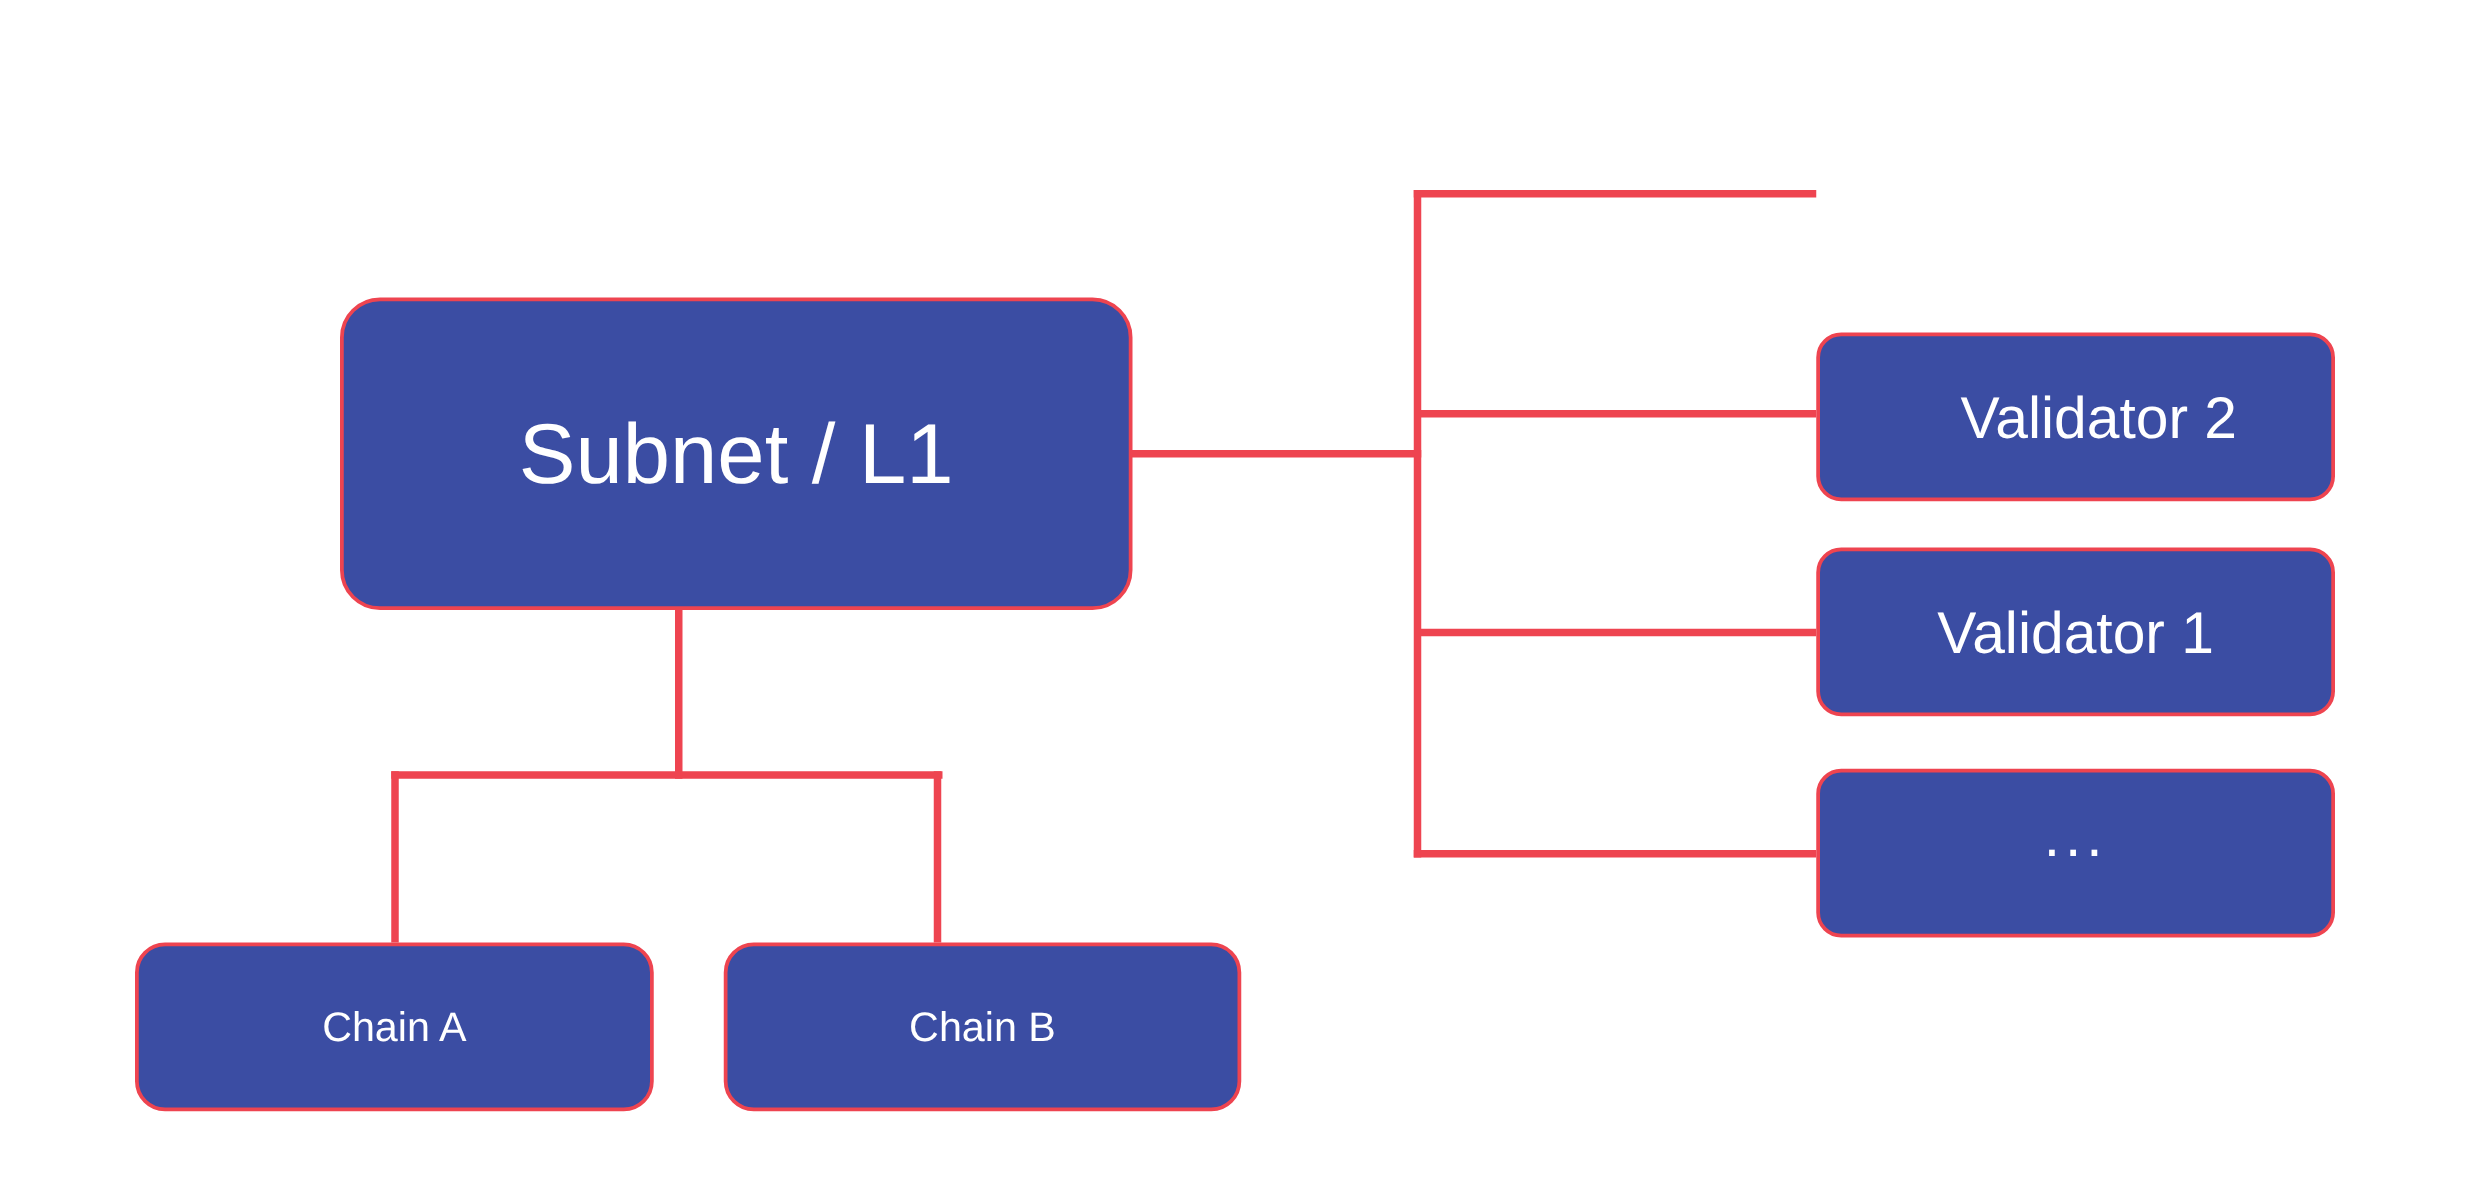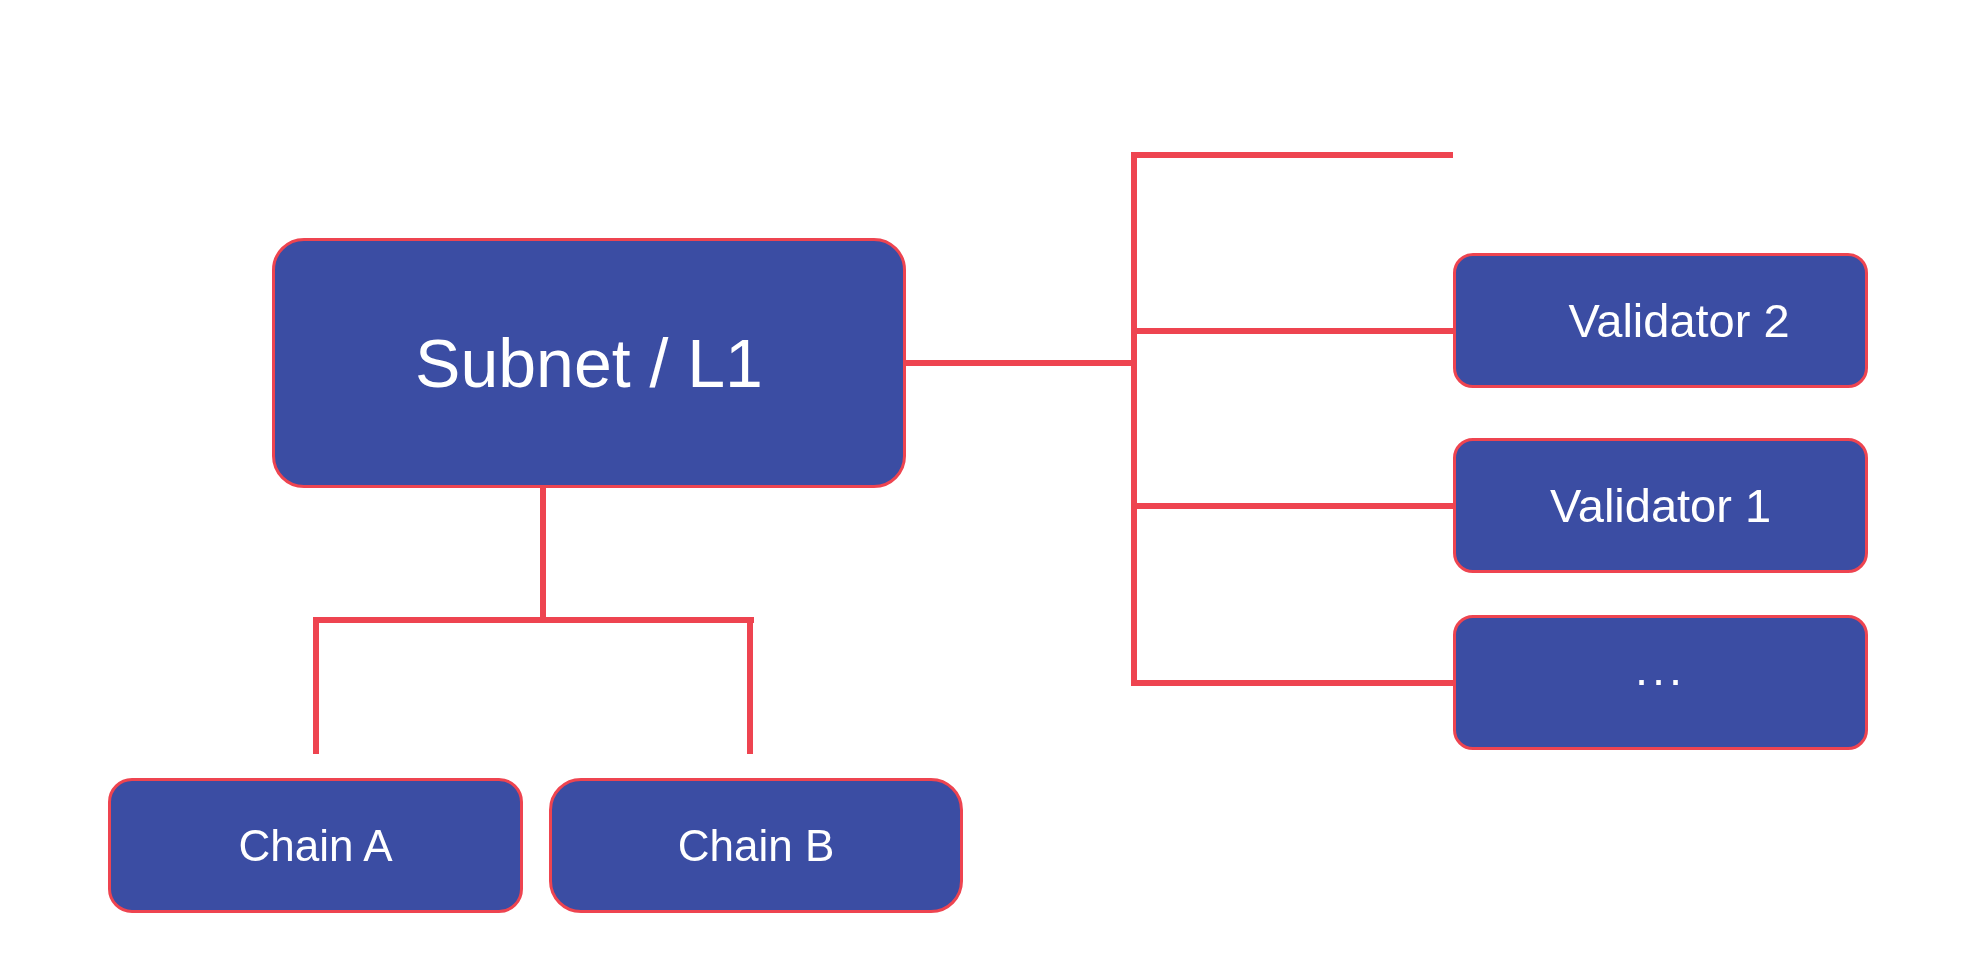--- a/index.html
+++ b/index.html
@@ -35,33 +35,32 @@
   .node-subnet {
     left: 272px; top: 238px;
     width: 634px; height: 250px;
     border-radius: 32px;
     font-size: 68px;
   }
   .node-chain {
     top: 754px;
     width: 415px; height: 135px;
     border-radius: 24px;
-    font-size: 44px;
-    margin-top: 24px;
+    font-size: 33px;
   }
   .node-chain-a { left: 108px; }
-  .node-chain-b { left: 549px; width: 414px; border-radius: 32px; }
+  .node-chain-b { left: 579px; width: 414px; }
   .node-validator {
     left: 1453px;
     width: 415px; height: 135px;
     border-radius: 20px;
     font-size: 47px;
   }
   .node-validator-1 { top: 88px; }
-  .node-validator-2 { top: 253px; padding-left: 37px; }
+  .node-validator-2 { top: 266px; padding-left: 37px; }
   .node-validator-3 { top: 438px; }
   .node-validator-4 { top: 615px; }
   .lift { display: inline-block; transform: translateY(-14px); letter-spacing: 4px; }
 </style>
 </head>
 <body>
 
 <div class="canvas">
 
   <div class="line" style="left:816px; top:360px; width:321px; height:6px;"></div>

